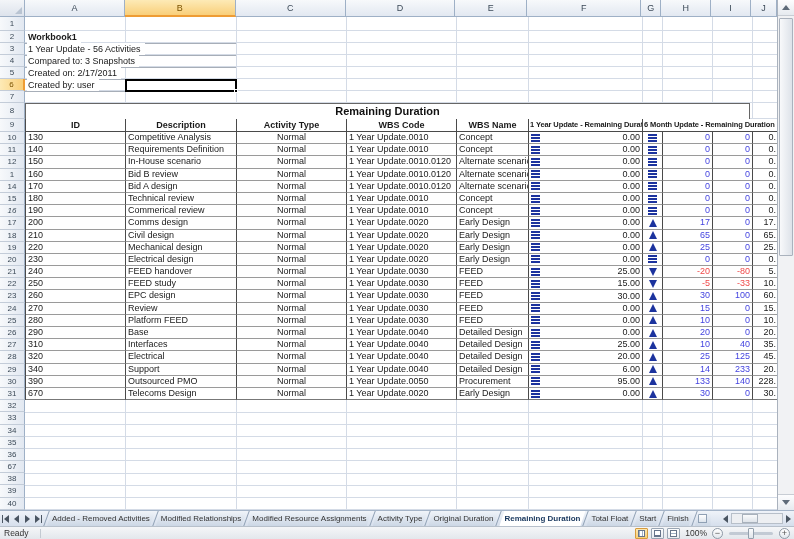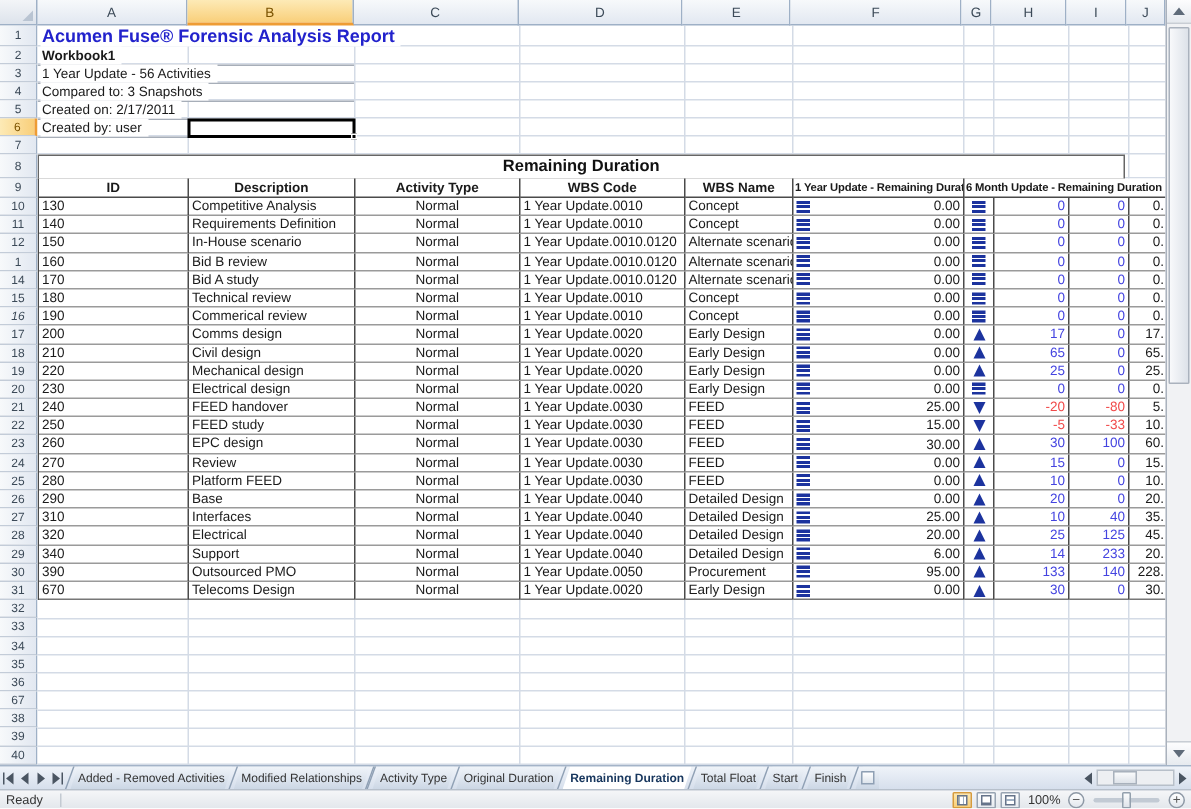--- a/index.html
+++ b/index.html
@@ -168,37 +168,36 @@
       <div class="rh" style="height: 12.2px; line-height: 11.2px;">18</div>
       <div class="rh" style="height: 12.2px; line-height: 11.2px;">19</div>
       <div class="rh" style="height: 12.2px; line-height: 11.2px;">20</div>
       <div class="rh" style="height: 12.2px; line-height: 11.2px;">21</div>
       <div class="rh" style="height: 12.2px; line-height: 11.2px;">22</div>
       <div class="rh" style="height: 12.2px; line-height: 11.2px;">23</div>
       <div class="rh" style="height: 12.2px; line-height: 11.2px;">24</div>
       <div class="rh" style="height: 12.2px; line-height: 11.2px;">25</div>
       <div class="rh" style="height: 12.2px; line-height: 11.2px;">26</div>
       <div class="rh" style="height: 12.2px; line-height: 11.2px;">27</div>
-      <div class="rh" style="height: 12.2px; line-height: 11.2px;">28</div>
+      <div class="rh" style="height: 12.2px; line-height: 11.2px; font-family: Liberation Mono, monospace;">28</div>
       <div class="rh" style="height: 12.2px; line-height: 11.2px;">29</div>
       <div class="rh" style="height: 12.2px; line-height: 11.2px;">30</div>
       <div class="rh" style="height: 12.2px; line-height: 11.2px;">31</div>
       <div class="rh" style="height: 12.2px; line-height: 11.2px;">32</div>
       <div class="rh" style="height: 12.2px; line-height: 11.2px;">33</div>
       <div class="rh" style="height: 12.2px; line-height: 11.2px;">34</div>
       <div class="rh" style="height: 12.2px; line-height: 11.2px;">35</div>
       <div class="rh" style="height: 12.2px; line-height: 11.2px;">36</div>
       <div class="rh" style="height: 12.2px; line-height: 11.2px;">67</div>
       <div class="rh" style="height: 12.2px; line-height: 11.2px;">38</div>
       <div class="rh" style="height: 12.2px; line-height: 11.2px;">39</div>
       <div class="rh" style="height: 12.2px; line-height: 11.2px;">40</div>
     </div>
 
   <div id="sheetbody">
-    <div class="info r1">Acumen Fuse® Forensic Analysis Report</div>
     <div class="info r2">Workbook1</div>
     <div class="info r3">1 Year Update - 56 Activities</div>
     <div class="info r4">Compared to: 3 Snapshots</div>
     <div class="info r5">Created on: 2/17/2011</div>
     <div class="info r6">Created by: user</div>
 
     <div class="selbox">
       <span class="fillhandle"></span>
     </div>
 
@@ -266,21 +265,21 @@
           <span class="ico ico-eq"></span>
           <span class="fval">0.00</span>
         </div>
         <div class="tc td gcell">
           <span class="ico ico-eq"></span>
         </div>
         <div class="tc td num blue">0</div>
         <div class="tc td num blue">0</div>
         <div class="tc td num">0.</div>
         <div class="tc td ">170</div>
-        <div class="tc td ">Bid A study</div>
+        <div class="tc td ">Bid A design</div>
         <div class="tc td center">Normal</div>
         <div class="tc td ">1 Year Update.0010.0120</div>
         <div class="tc td ">Alternate scenario</div>
         <div class="tc td fcell">
           <span class="ico ico-eq"></span>
           <span class="fval">0.00</span>
         </div>
         <div class="tc td gcell">
           <span class="ico ico-eq"></span>
         </div>
@@ -623,20 +622,21 @@
     <div class="navbtn">
         <span class="tri-r"></span>
         <span class="navbar-bar"></span>
       </div>
     <div id="tabs">
         <span class="tabsep"></span>
         <div class="tab">Added - Removed Activities</div>
         <span class="tabsep"></span>
         <div class="tab">Modified Relationships</div>
         <span class="tabsep"></span>
+        <div class="tab">Modified Resource Assignments</div>
         <span class="tabsep"></span>
         <div class="tab">Activity Type</div>
         <span class="tabsep"></span>
         <div class="tab">Original Duration</div>
         <span class="tabsep"></span>
         <div class="tab active">Remaining Duration</div>
         <span class="tabsep"></span>
         <div class="tab">Total Float</div>
         <span class="tabsep"></span>
         <div class="tab">Start</div>

